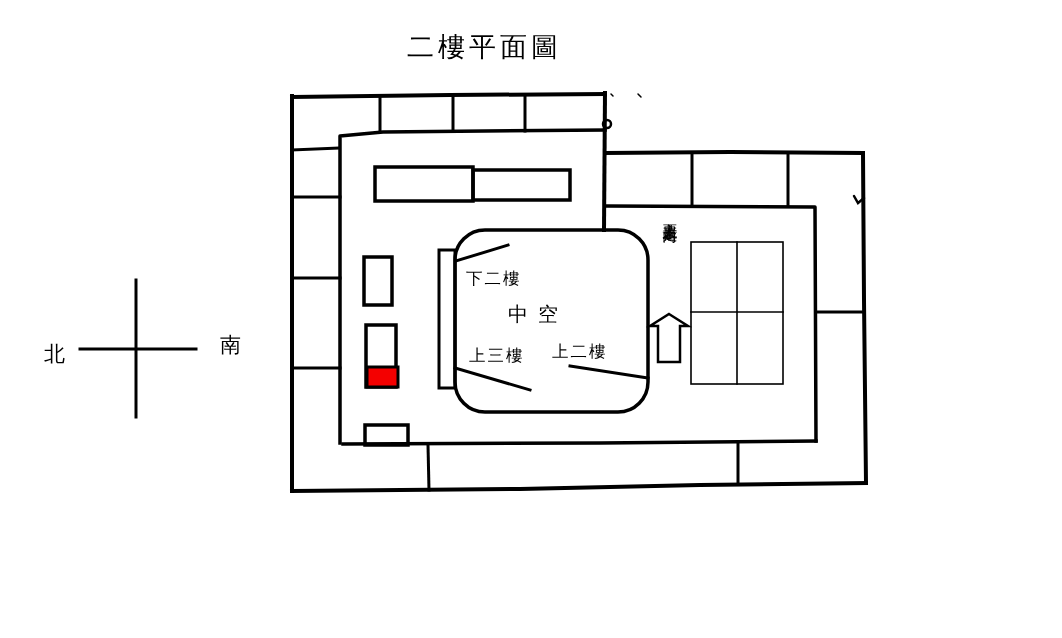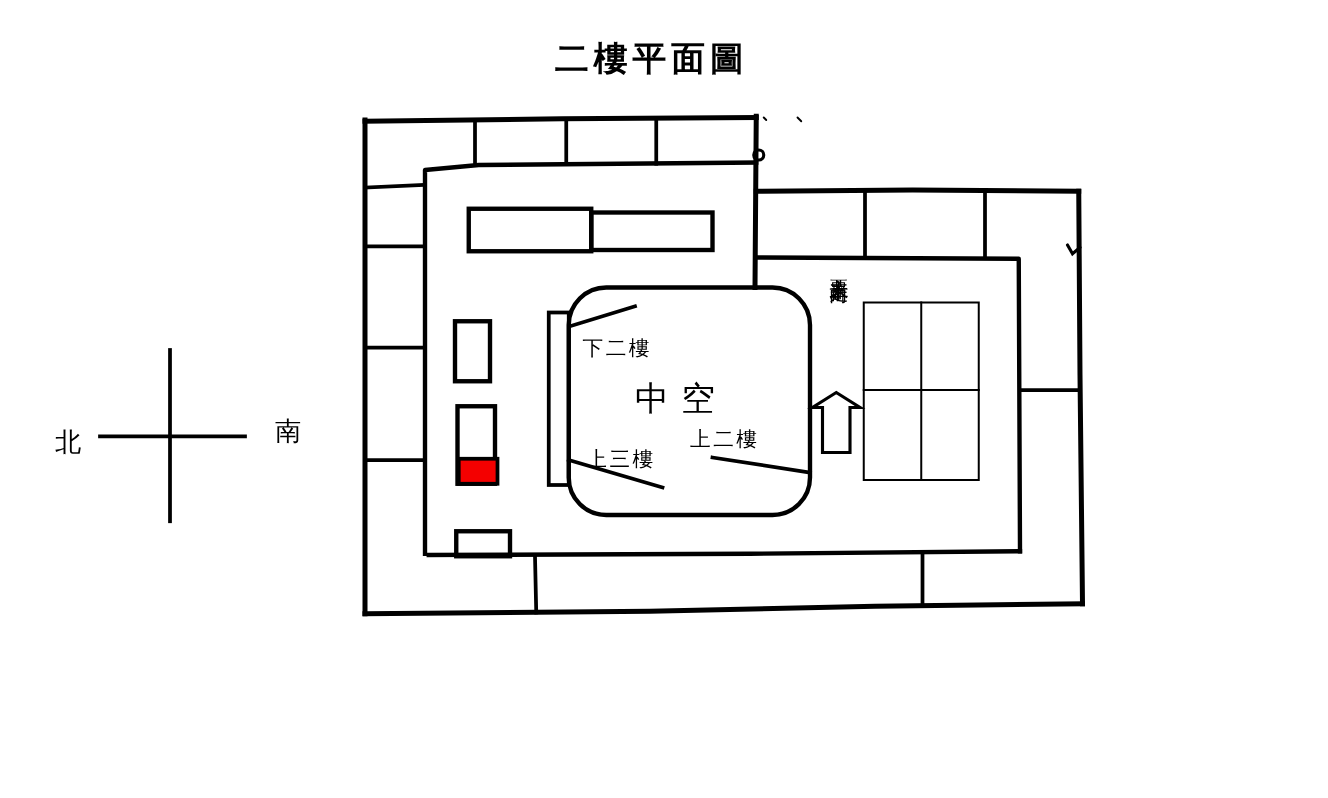--- a/index.html
+++ b/index.html
@@ -2,29 +2,29 @@
 <html><head>
 <meta charset="utf-8">
 <style>
   html,body{margin:0;padding:0;}
   body{
     width:1062px;height:638px;position:relative;background:#ffffff;overflow:hidden;
     font-family:"Liberation Serif","DejaVu Serif",serif;color:#000;
   }
   .abs{position:absolute;}
   #title{
-    left:444px;top:29px;font-size:27px;letter-spacing:4px;white-space:nowrap;font-weight:bold;
+    left:407px;top:29px;font-size:27px;letter-spacing:4px;white-space:nowrap;
   }
   .compass-label{font-size:21px;white-space:nowrap;}
   #compass-north{left:44px;top:340px;}
   #compass-south{left:220px;top:331px;}
-  #atrium-label{left:508px;top:301px;font-size:27px;letter-spacing:10px;white-space:nowrap;}
+  #atrium-label{left:508px;top:301px;font-size:20px;letter-spacing:10px;white-space:nowrap;}
   .stair-label{font-size:16.5px;letter-spacing:2px;white-space:nowrap;}
   #stair-down-label{left:466px;top:268px;text-align:right;}
-  #stair-up3-label{left:469px;top:345px;margin-top:12px;}
+  #stair-up3-label{left:469px;top:345px;}
   #stair-up2-label{left:552px;top:341px;}
   #crowd-flow-label{
     left:658px;top:211px;width:20px;font-size:15px;line-height:16.5px;
     writing-mode:vertical-rl;text-orientation:upright;letter-spacing:1px;height:104px;
   }
   svg{position:absolute;left:0;top:0;}
 </style>
 </head>
 <body>
 

